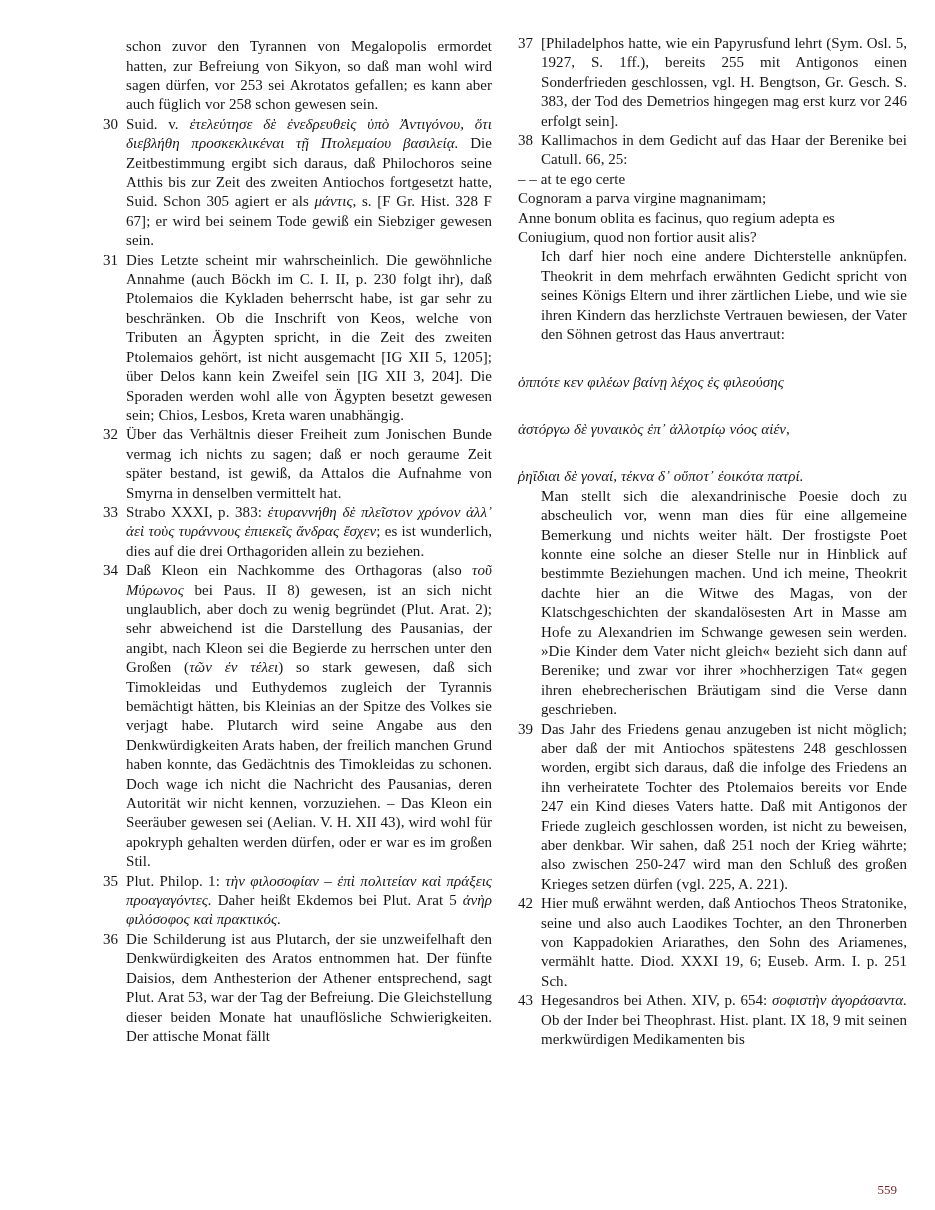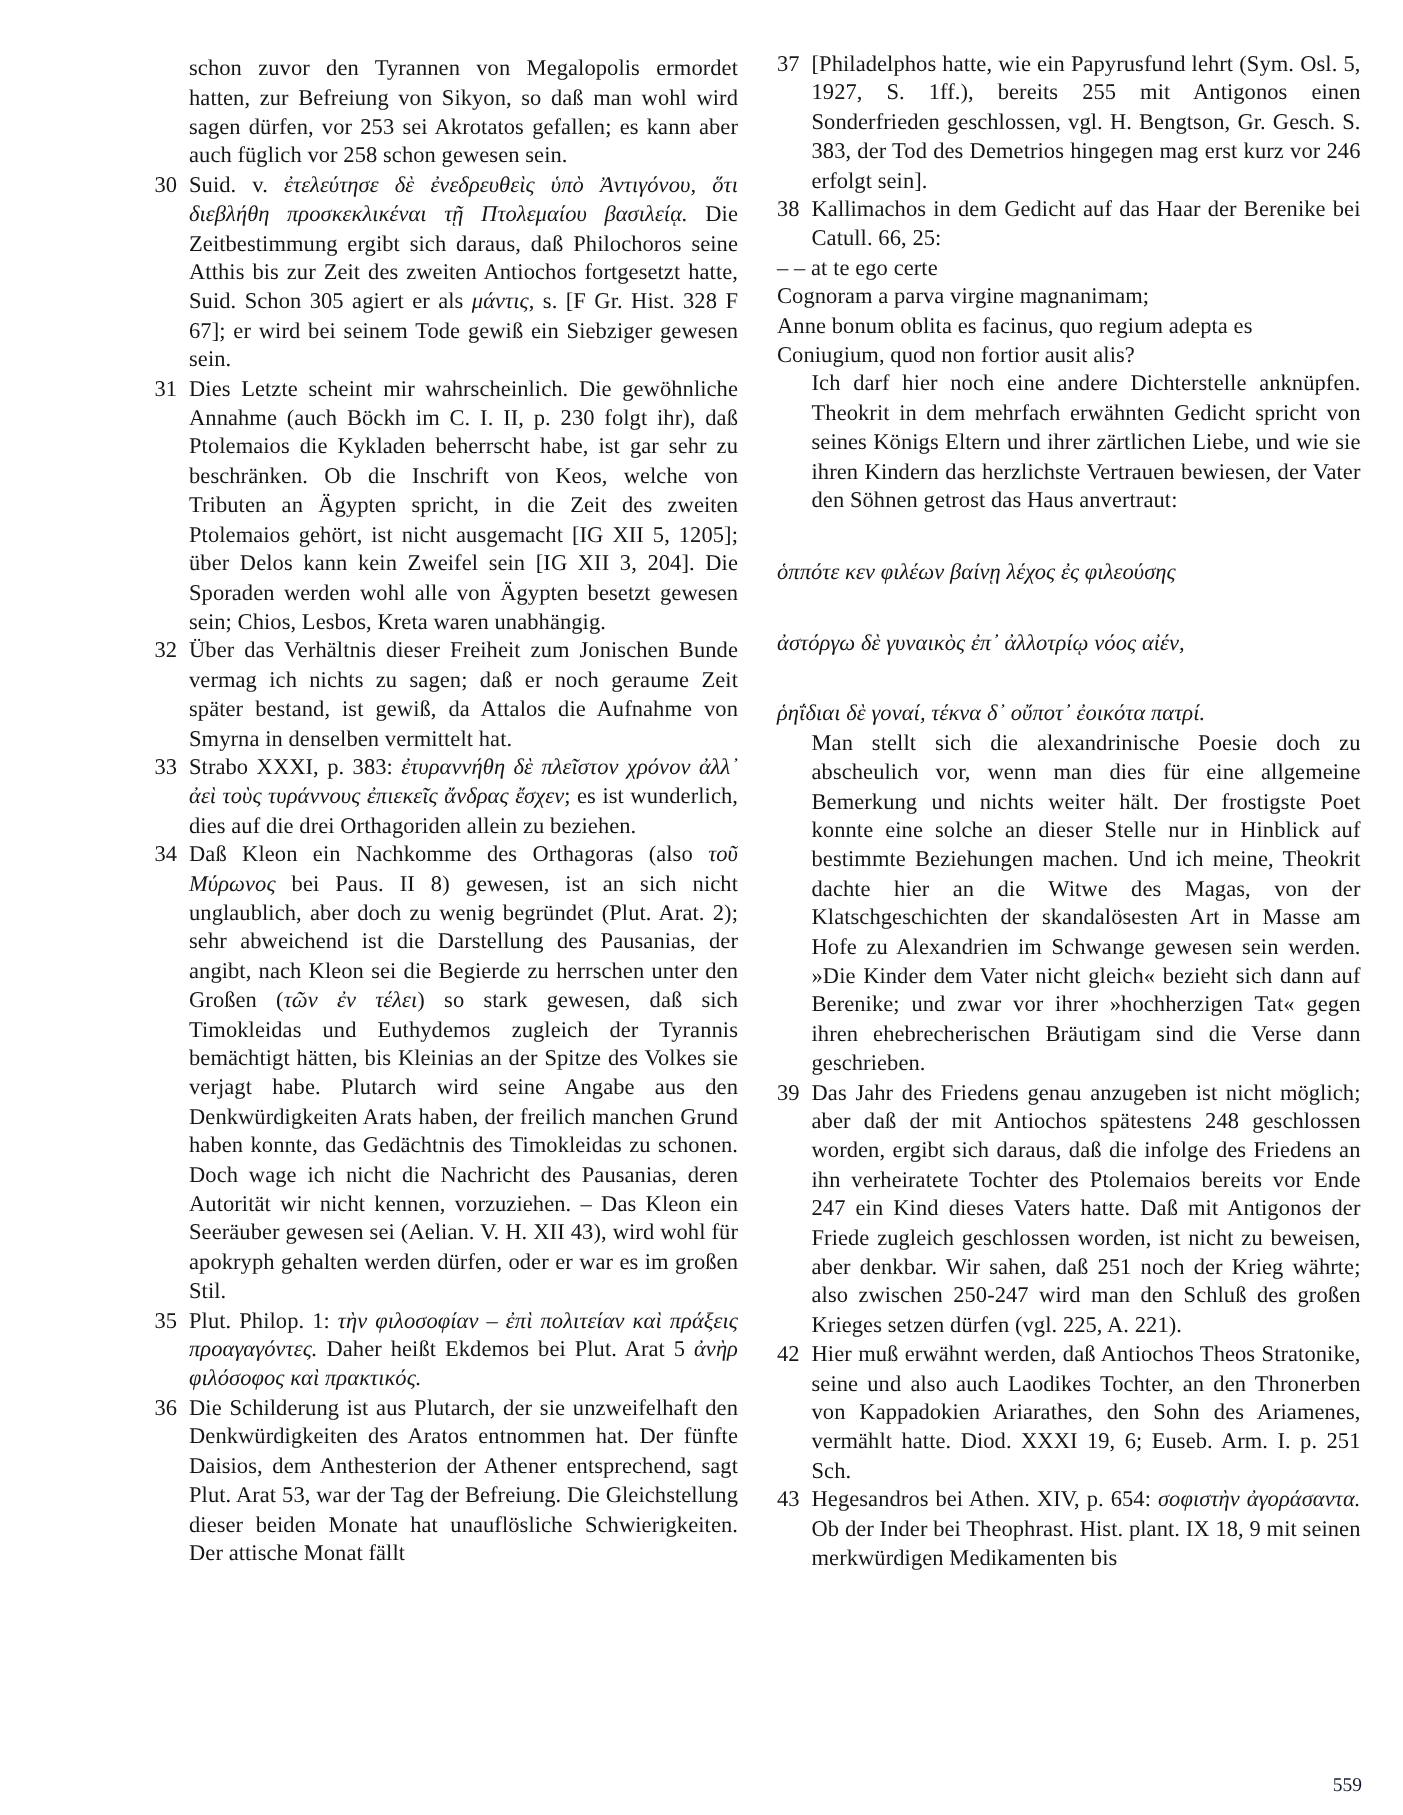--- a/index.html
+++ b/index.html
@@ -53,24 +53,24 @@
   .verse {
     display: block;
     text-align: left;
   }
   .gr {
     font-style: italic;
     margin-top: 28px;
   }
   .folio {
     position: absolute;
-    right: 27px;
+    right: 38px;
     bottom: 12px;
     font-size: 13px;
-    color: #0f172a;
+    color: #7f1d1d;
   }
 </style>
 </head>
 <body>
 
 <div class="sheet">
   <div class="columns">
     <div class="col" id="col-left">
         <p class="note cont"><span>schon zuvor den Tyrannen von Megalopolis ermordet hatten, zur Befreiung von Sikyon, so daß man wohl wird sagen dürfen, vor 253 sei Akrotatos gefallen; es kann aber auch füglich vor 258 schon gewesen sein.</span></p>
         <p class="note"><span class="num">30</span><span>Suid. v. </span><span class="gr">ἐτελεύτησε δὲ ἐνεδρευθεὶς ὑπὸ Ἀντιγόνου, ὅτι διεβλήθη προσκεκλικέναι τῇ Πτολεμαίου βασιλείᾳ.</span><span> Die Zeitbestimmung ergibt sich daraus, daß Philochoros seine Atthis bis zur Zeit des zweiten Antiochos fortgesetzt hatte, Suid. Schon 305 agiert er als </span><span class="gr">μάντις</span><span>, s. [F Gr. Hist. 328 F 67]; er wird bei seinem Tode gewiß ein Siebziger gewesen sein.</span></p>

